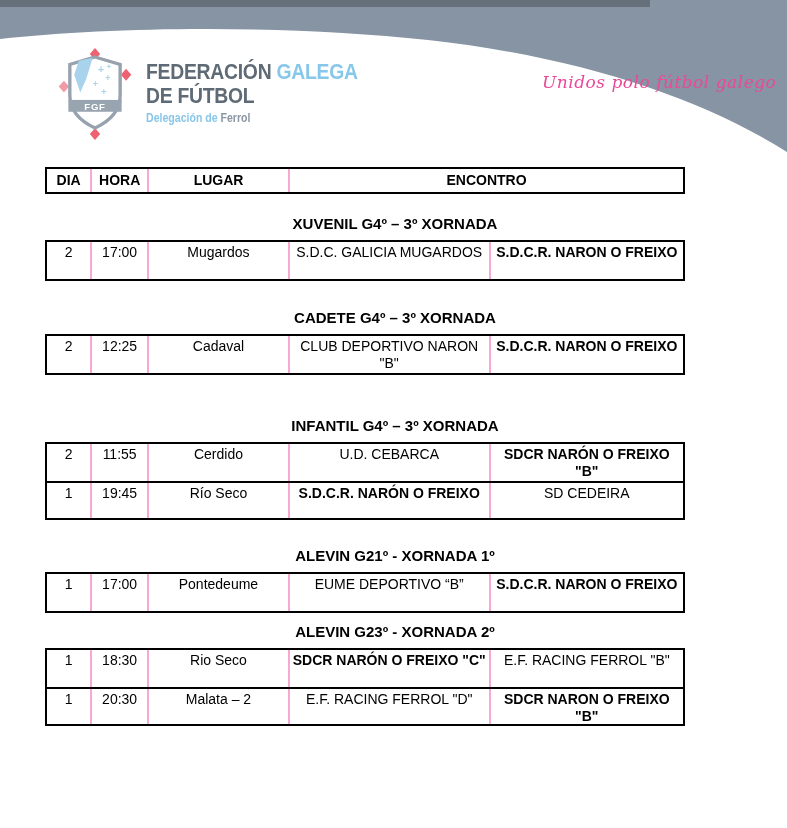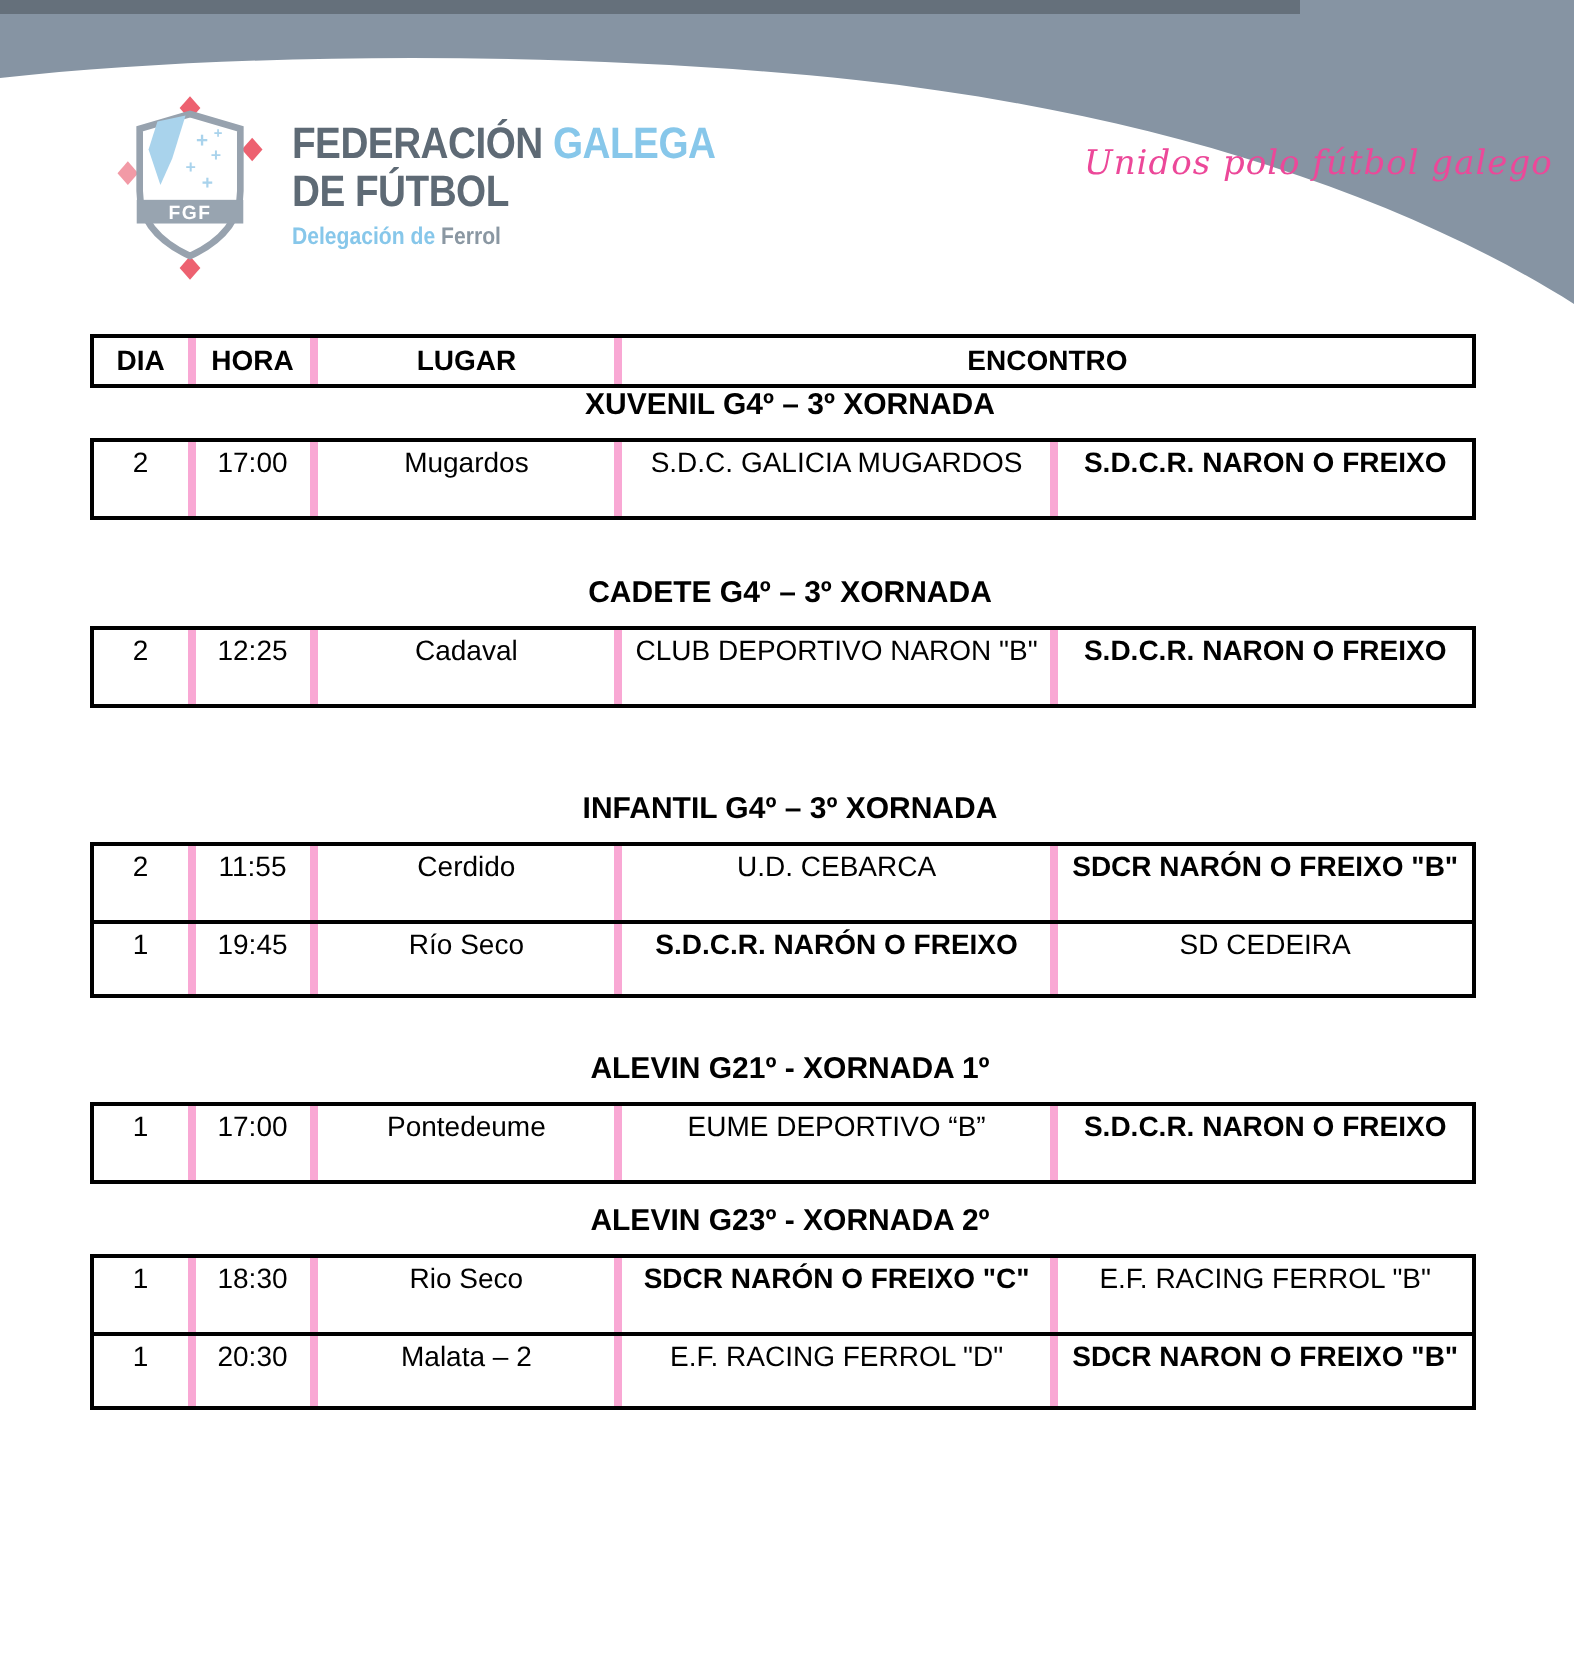--- a/index.html
+++ b/index.html
@@ -26,46 +26,46 @@
 
   .slogan {
     position:absolute; top:72px; left:542px; width:200px;
     font-family:"DejaVu Serif", serif; font-style:italic;
     font-size:17px; color:#ec4899; white-space:nowrap; letter-spacing:.5px;
   }
 
   
   .content { position:absolute; top:167px; left:45px; width:700px; }
 
-  .grid { width:693px; border:2px solid #000; background:#fff; }
+  .grid { width:640px; border:2px solid #000; background:#fff; }
   .grid-row { display:flex; }
   .grid-row + .grid-row { border-top:2px solid #000; }
   .cell {
-    border-left:4px solid #f9a8d4;
+    border-left:2px solid #f9a8d4;
     display:flex; justify-content:center; align-items:flex-start;
     text-align:center; font-size:14px; line-height:17px; padding:2px 2px 0 2px;
   }
   .cell:first-child { border-left:none; }
   .c-dia  { width:47px; }
   .c-hora { width:62px; }
   .c-lugar{ width:154px; }
   .c-enc  { width:433px; }
   .c-home { width:220px; }
   .c-away { width:213px; }
 
   .thead .grid-row { height:23px; }
   .thead .cell { font-weight:bold; align-items:center; padding-top:0; }
 
   .mtable .grid-row { height:37px; }
   .b { font-weight:bold; }
 
   .section-title {
     width:700px; text-align:center; font-weight:bold; font-size:15px; line-height:18px;
   }
-  .mt1 { }  
+  .mt1 { margin-top:21px; }  
   .mt2 { margin-top:28px; }  
   .mt3 { margin-top:42px; }  
   .mt4 { margin-top:27px; }  
   .mt5 { margin-top:10px; }  
   .section-title { margin-bottom:7px; }
 </style>
 </head>
 <body>
 
 <div class="page">

